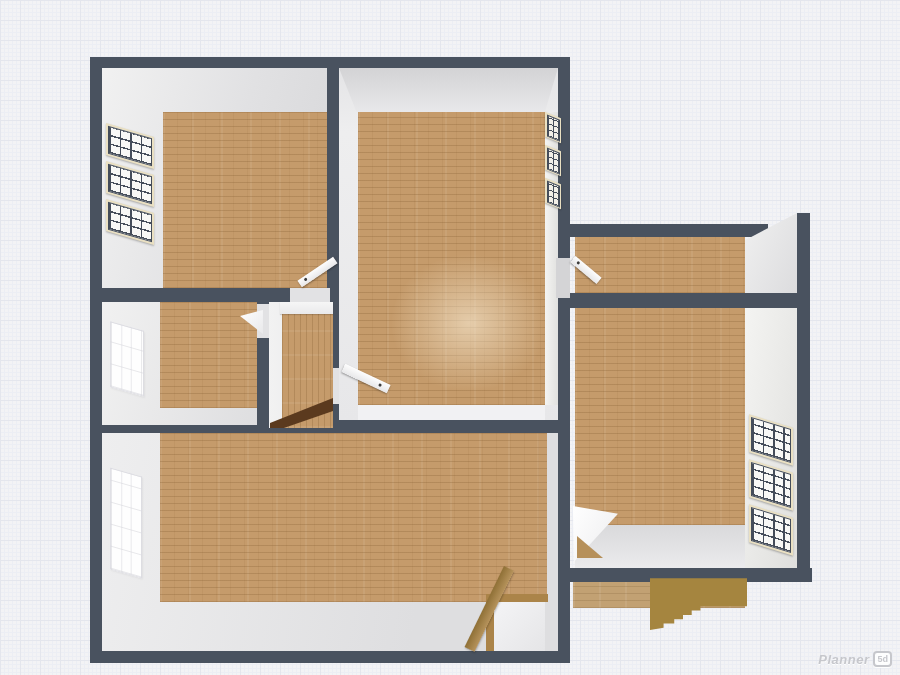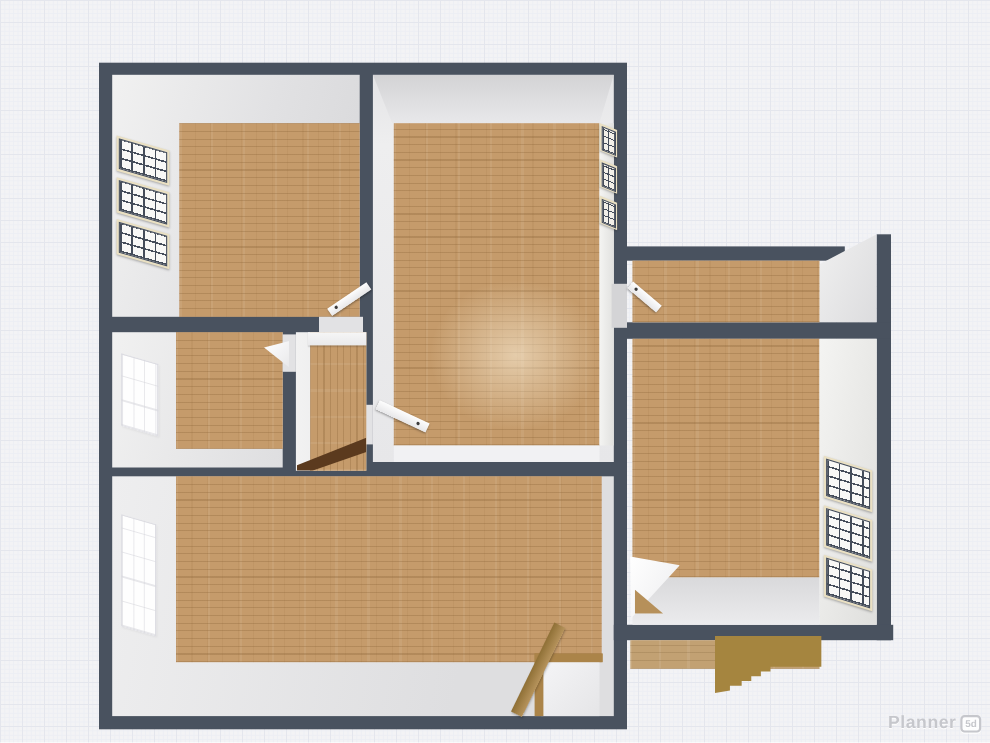--- a/index.html
+++ b/index.html
@@ -91,21 +91,21 @@
     box-shadow:0 1px 2px rgba(0,0,0,.35);
   }
   .handle{position:absolute;width:3px;height:3px;border-radius:50%;background:#3c3c3c;}
   .logo{
     position:absolute;right:8px;bottom:8px;
     display:flex;align-items:center;gap:4px;
     color:var(--logo-gray);
     text-shadow:0 1px 0 rgba(255,255,255,.9);
     user-select:none;
   }
-  .logo-text{font-size:16px;font-weight:bold;letter-spacing:.5px;}
+  .logo-text{font-size:13px;font-weight:bold;letter-spacing:.5px;font-style:italic;}
   .logo-badge{
     font-size:9px;font-weight:bold;
     border:2px solid var(--logo-gray);
     border-radius:4px;
     background:rgba(255,255,255,.85);
     padding:1px 2px;line-height:10px;
     box-shadow:0 1px 0 rgba(255,255,255,.9);
   }
 </style>
 </head>

